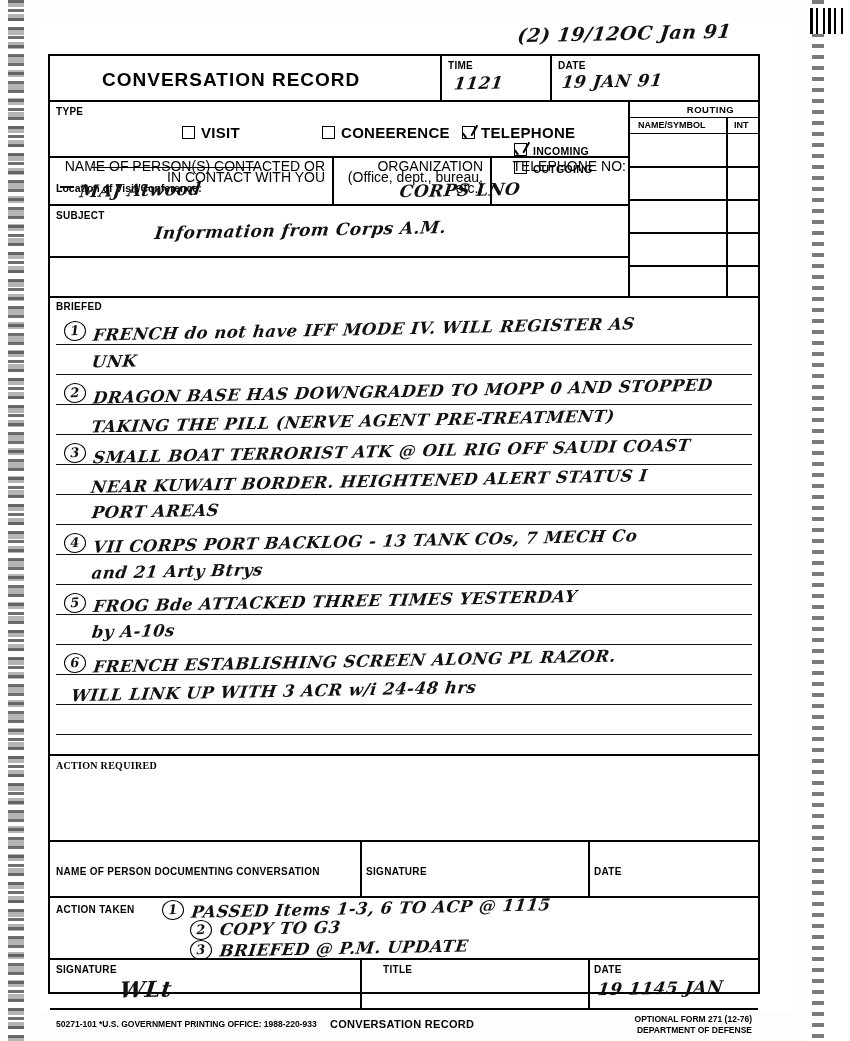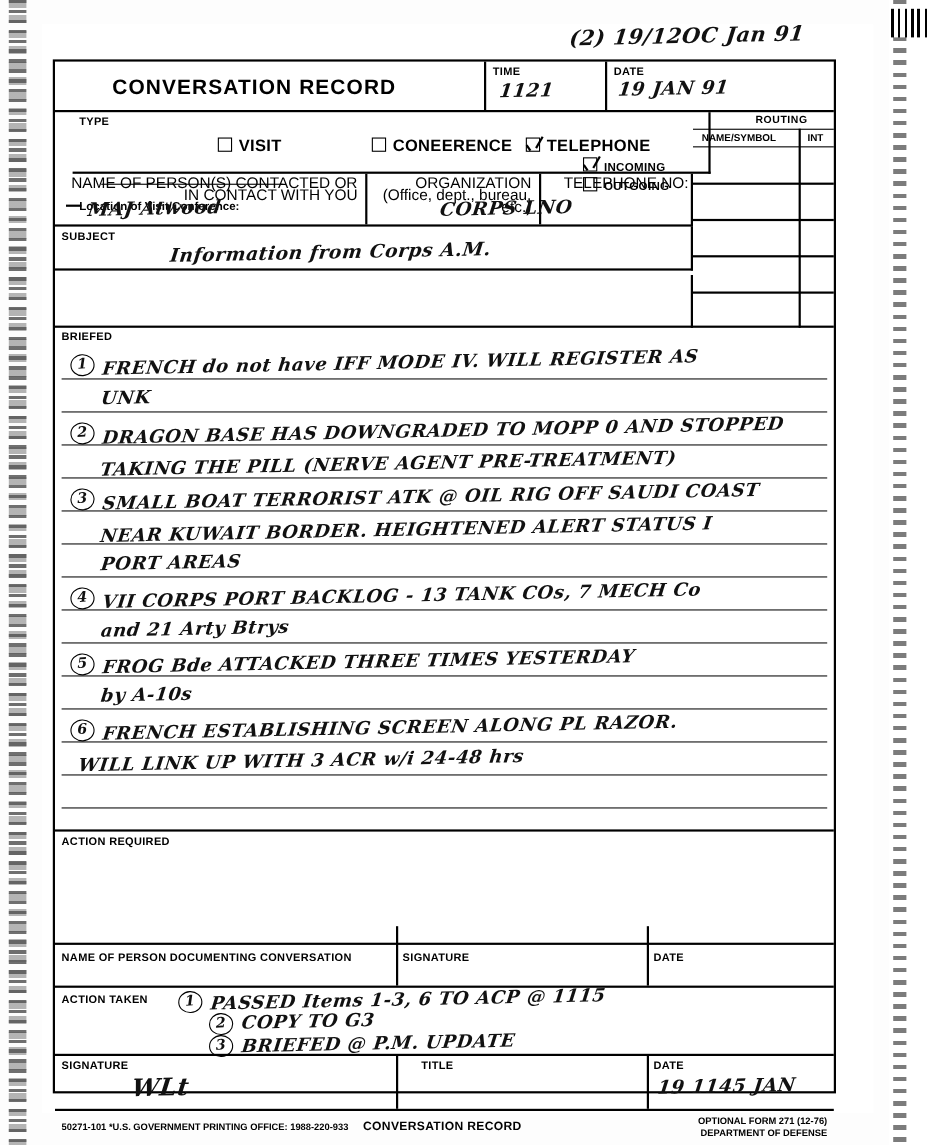--- a/index.html
+++ b/index.html
@@ -105,21 +105,21 @@
   .hdr-sep2 { position: absolute; left: 500px; top: 0; width: 2px; height: 100%; background: #000; }
   .lbl-sm { font-size: 10px; font-weight: bold; letter-spacing: .3px; }
   .hdr-time-lbl { position: absolute; left: 398px; top: 4px; }
   .hdr-date-lbl { position: absolute; left: 508px; top: 4px; }
   .hdr-time-val { position: absolute; left: 404px; top: 17px; font-size: 17px; }
   .hdr-date-val { position: absolute; left: 512px; top: 15px; font-size: 17px; }
 
   
   .type-block {
     position: absolute;
-    left: 16px; top: 46px; width: 580px; height: 56px;
+    left: 0; top: 46px; width: 580px; height: 56px;
     border-bottom: 2px solid #000;
     border-right: 2px solid #000;
     box-sizing: border-box;
   }
   .type-lbl { position: absolute; left: 6px; top: 4px; }
   .chk {
     display: inline-block;
     width: 11px; height: 11px;
     border: 1.6px solid #000;
     vertical-align: -1px;
@@ -191,21 +191,21 @@
   .pl2 { left: 288px; top: 3px; width: 145px; }
   .pl3 { left: 446px; top: 3px; width: 130px; }
   .strike { position: absolute; left: 42px; top: 9px; width: 165px; height: 1.2px; background: #000; }
   .pv1 { position: absolute; left: 30px; top: 22px; font-size: 17px; }
   .pv2 { position: absolute; left: 350px; top: 22px; font-size: 17px; }
   .dash { position: absolute; left: 10px; top: 28px; width: 14px; height: 2px; background: #000; }
 
   
   .subject {
     position: absolute;
-    left: 0; top: 150px; width: 580px; height: 40px;
+    left: 0; top: 150px; width: 580px; height: 52px;
     border-bottom: 2px solid #000;
     border-right: 2px solid #000;
     box-sizing: border-box;
   }
   .subject-lbl { position: absolute; left: 6px; top: 4px; }
   .subject-val { position: absolute; left: 105px; top: 14px; font-size: 17px; }
 
   
   .spacer {
     position: absolute;
@@ -239,23 +239,24 @@
     text-align: center;
     line-height: 17px;
     font-size: 13px;
     margin-right: 8px;
     transform: rotate(-3deg);
   }
 
   
   .action-req {
     position: absolute;
-    left: 0; top: 700px; right: 0; height: 103px;
-    border-bottom: 2px solid #000;
-    box-sizing: border-box;
+    left: 0; top: 700px; right: 0; height: 86px;
+    border-bottom: 2px solid #000;
+    box-sizing: border-box;
+    font-family: Liberation Serif, serif;
   }
   .ar-lbl { position: absolute; left: 6px; top: 4px; }
 
   
   .doc-row {
     position: absolute;
     left: 0; top: 786px; right: 0; height: 56px;
     border-bottom: 2px solid #000;
     box-sizing: border-box;
   }

